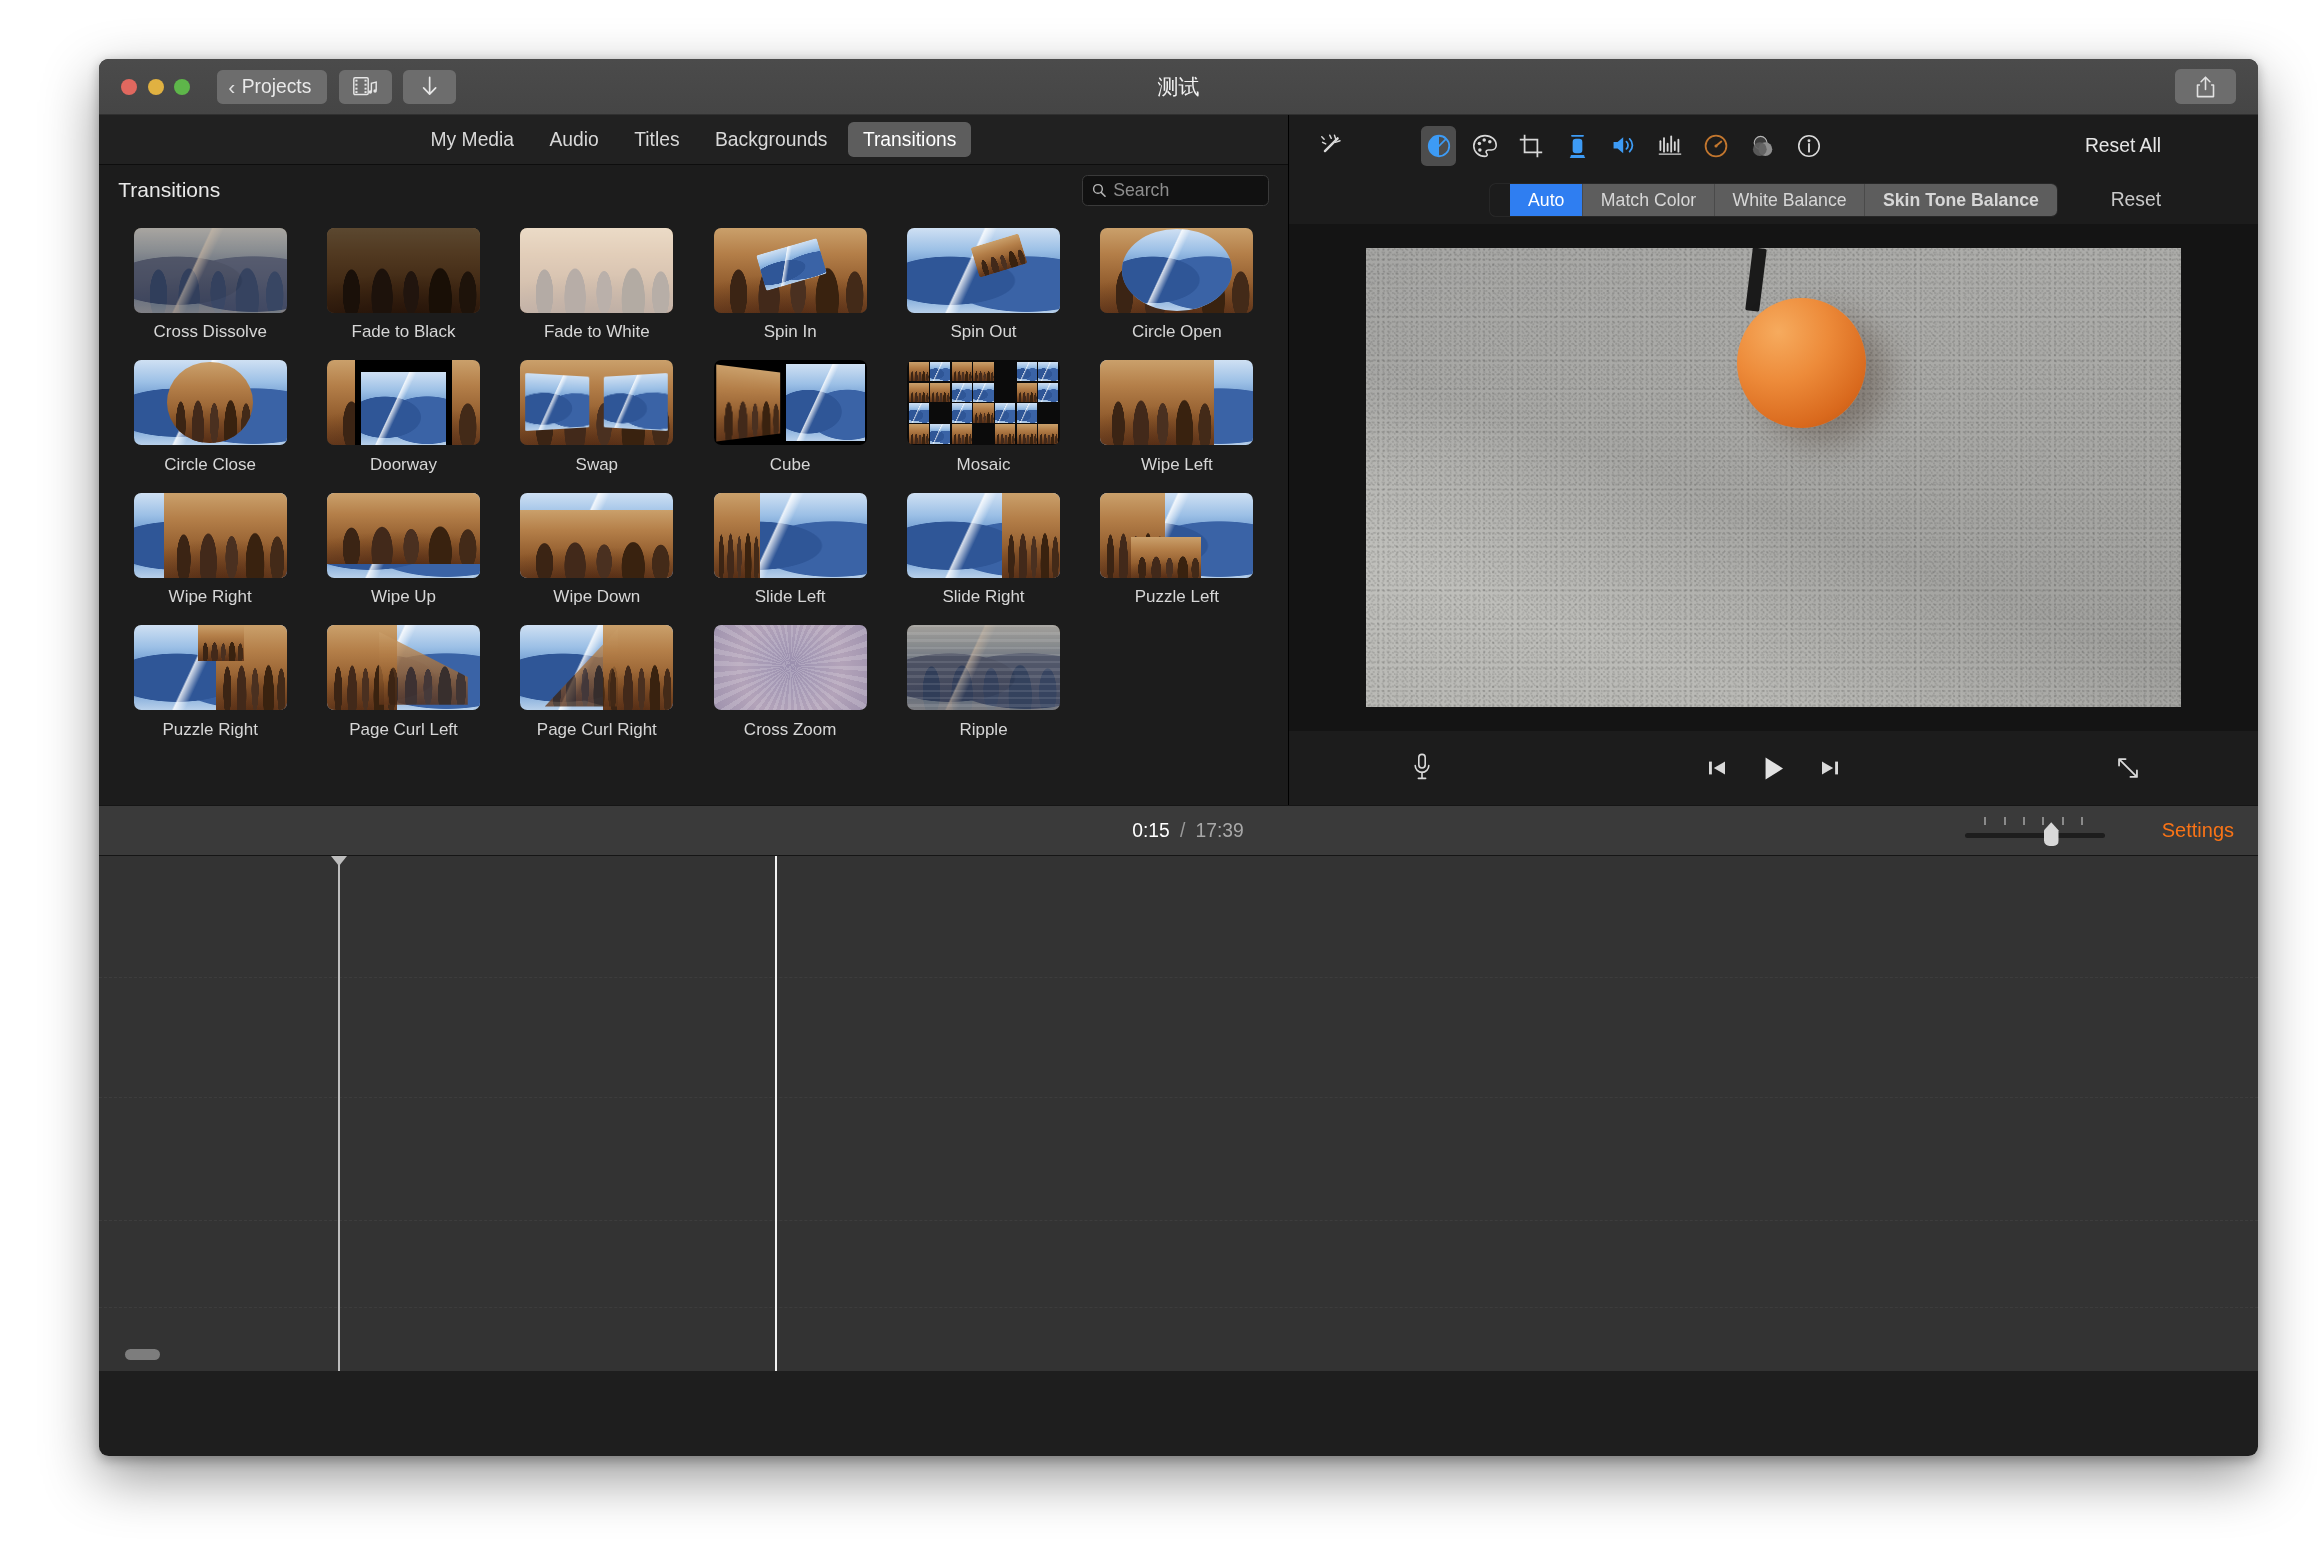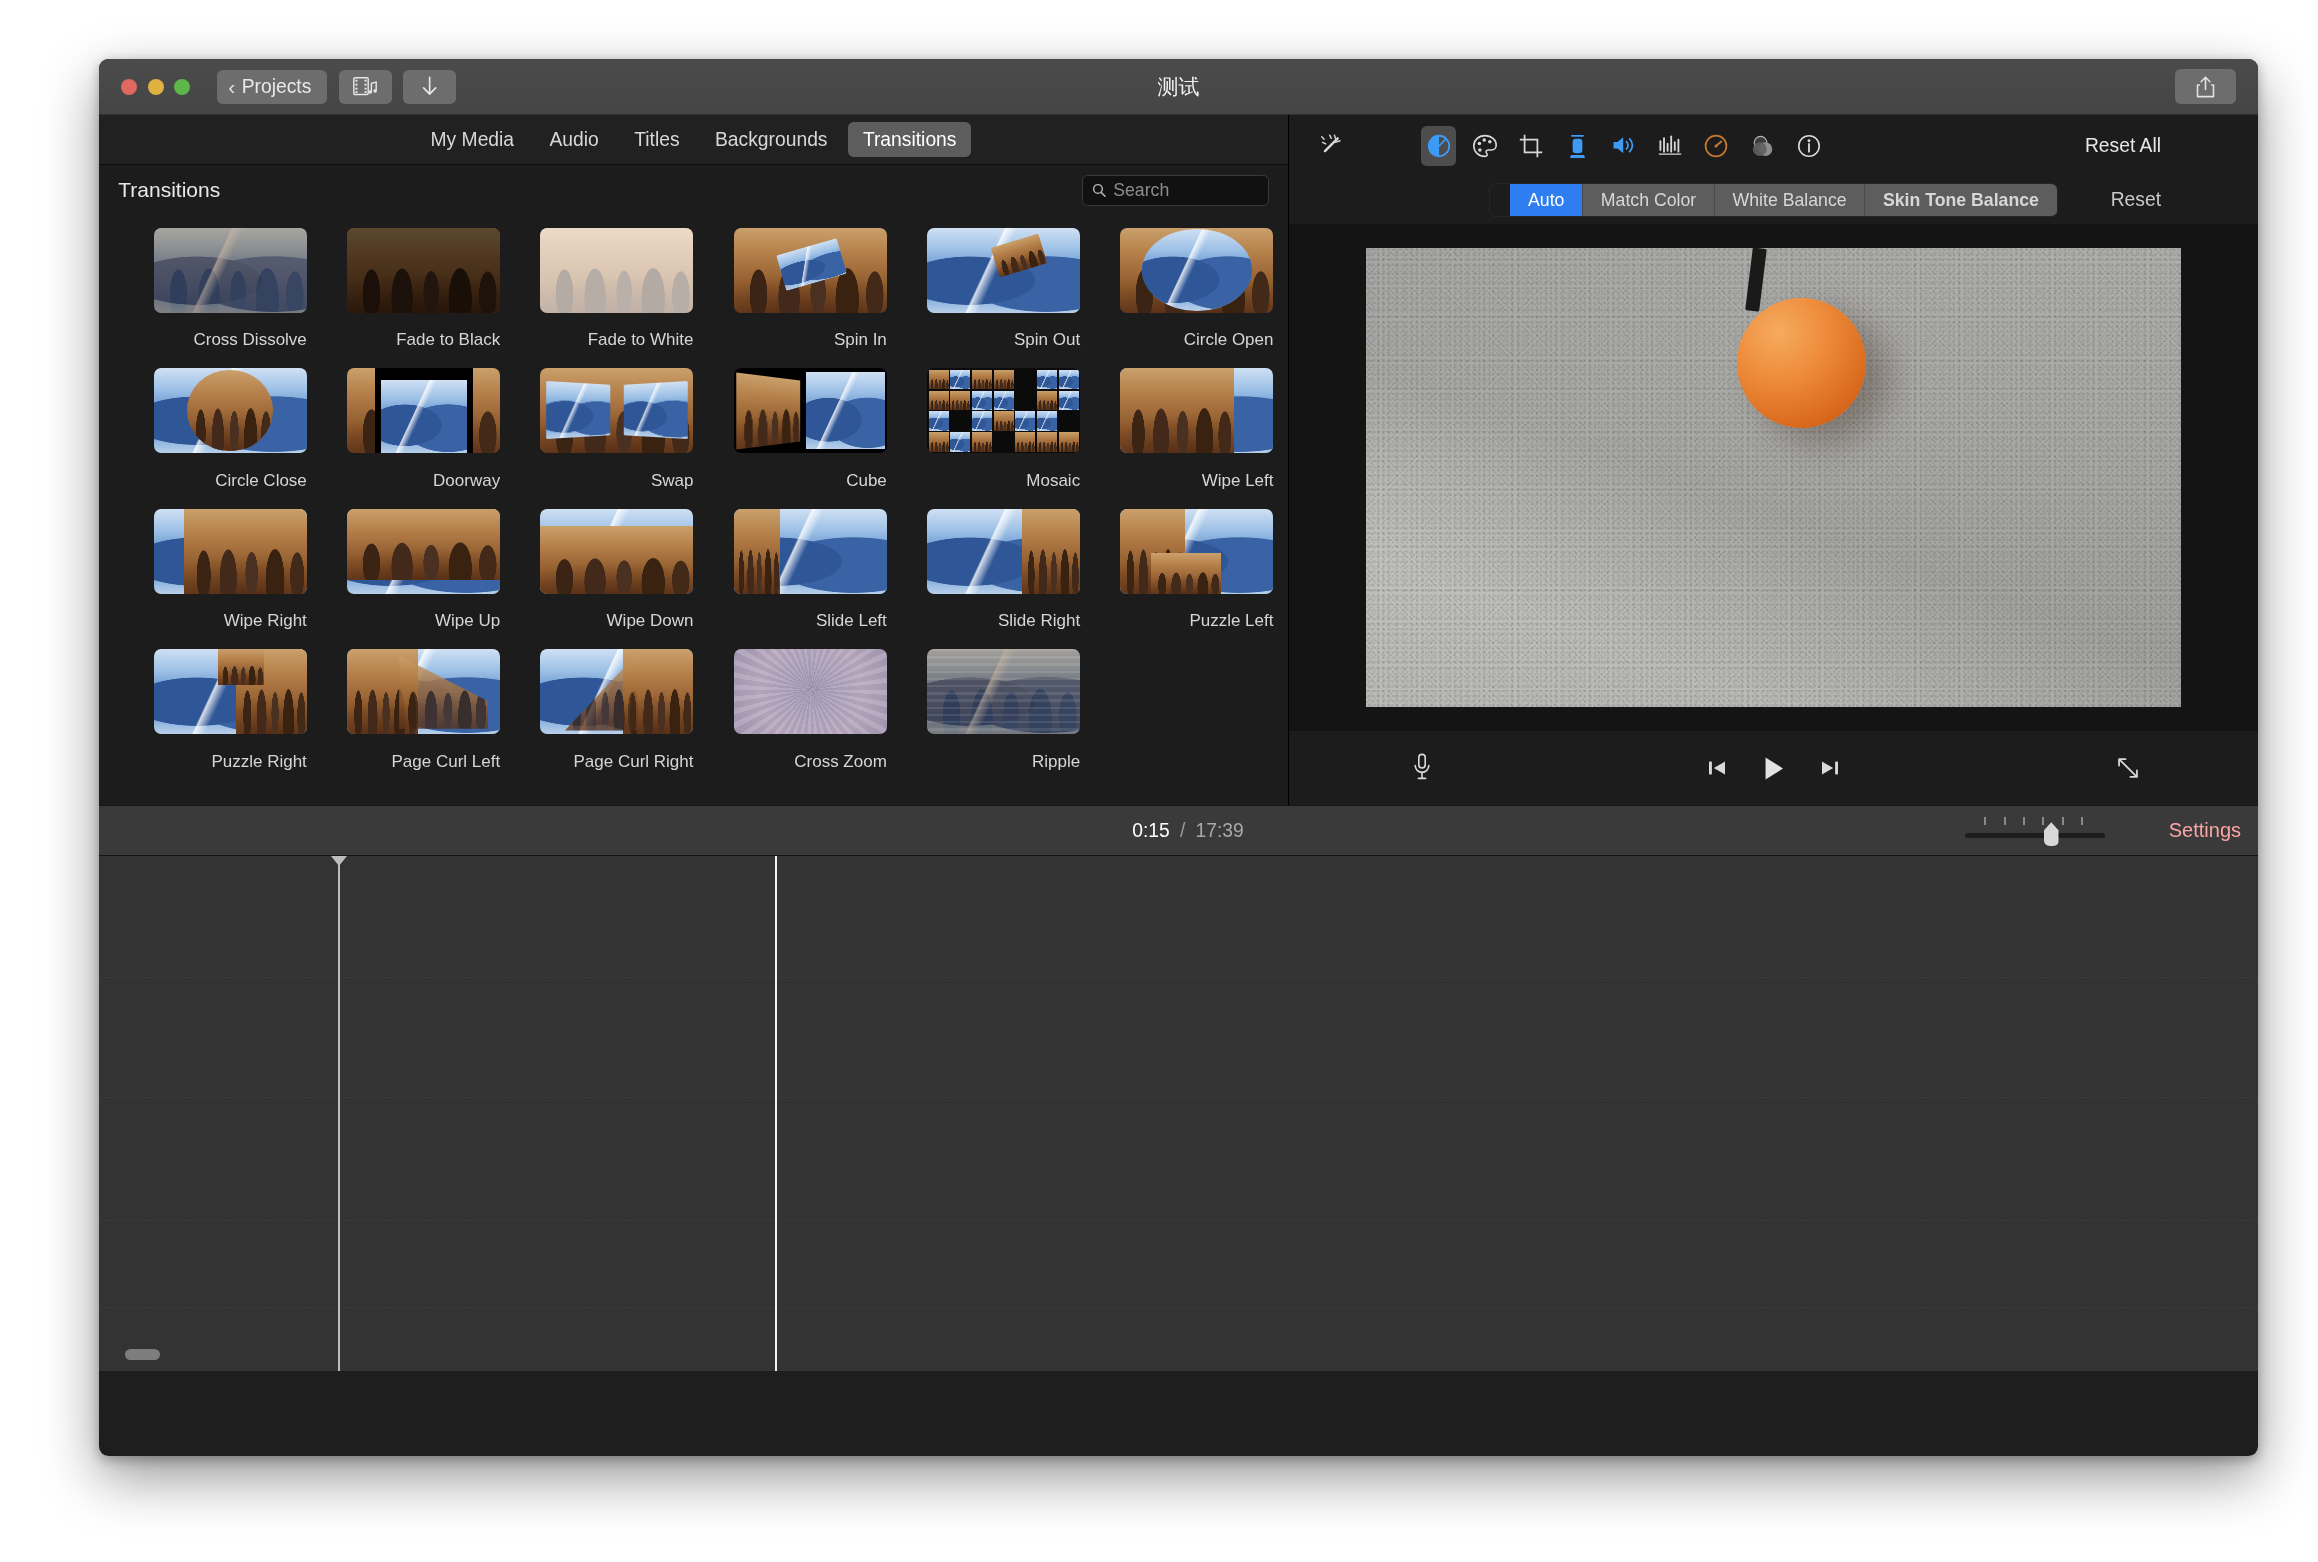--- a/index.html
+++ b/index.html
@@ -97,23 +97,22 @@
   #grid-scroll {
     flex: 1; overflow: hidden; position: relative;
     padding: 4.8px 0 0 0;
   }
   #grid {
     display: grid; grid-template-columns: repeat(6, 1fr);
     gap: 0px 0px;
     padding: 0 14.5px;
   }
   .cell {
-    display: flex; flex-direction: column; align-items: flex-end;
+    display: flex; flex-direction: column; align-items: center;
     padding: 8px 0 9.7px 0;
-    gap: 8px;
   }
   .thumb {
     width: 153px; height: 85px; border-radius: 7.2px; overflow: hidden;
     position: relative; background: #2a2a2a;
   }
   .cap { margin-top: 9.7px; font-size: 17px; color: #d6d6d6; white-space: nowrap; }
 
   
   .scene { position: absolute; inset: 0; }
   .forest {
@@ -227,21 +226,21 @@
   #timecode .sep { color: #9a9a9a; margin: 0 4.8px; }
   #timecode .tot { color: #a8a8a8; }
   #zoomslider { position: absolute; right: 153px; width: 140px; height: 31px; }
   #zs-track { position: absolute; left: 0; right: 0; top: 17.7px; height: 5.6px; background: #1d1d1d; border-radius: 3.2px; }
   .zs-tick { position: absolute; top: 1.6px; width: 1.6px; height: 8.8px; background: #8a8a8a; }
   #zs-knob {
     position: absolute; left: 79px; top: 7.2px; width: 14.5px; height: 24px;
     background: #d8d8d8; border-radius: 2.4px 2.4px 5.6px 5.6px;
     clip-path: polygon(50% 0%, 100% 34%, 100% 100%, 0% 100%, 0% 34%);
   }
-  #settings-btn { position: absolute; right: 17px; font-size: 20px; color: #fca5a5; }
+  #settings-btn { position: absolute; right: 24px; font-size: 20px; color: #f97316; }
 
   
   #timeline { position: relative; height: 515px; background: #333333; overflow: hidden; }
   .tl-dash { position: absolute; left: 0; right: 0; height: 0.8px; border-top: 0.8px dashed #3d3d3d; }
 
   #playhead-skim { position: absolute; left: 239px; top: 0; bottom: 0; width: 1.6px; background: #bdbdbd; }
   #playhead-skim .ph-tri {
     position: absolute; top: 0; left: -7.2px; width: 0; height: 0;
     border-left: 8px solid transparent; border-right: 8px solid transparent;
     border-top: 10.5px solid #bdbdbd;

